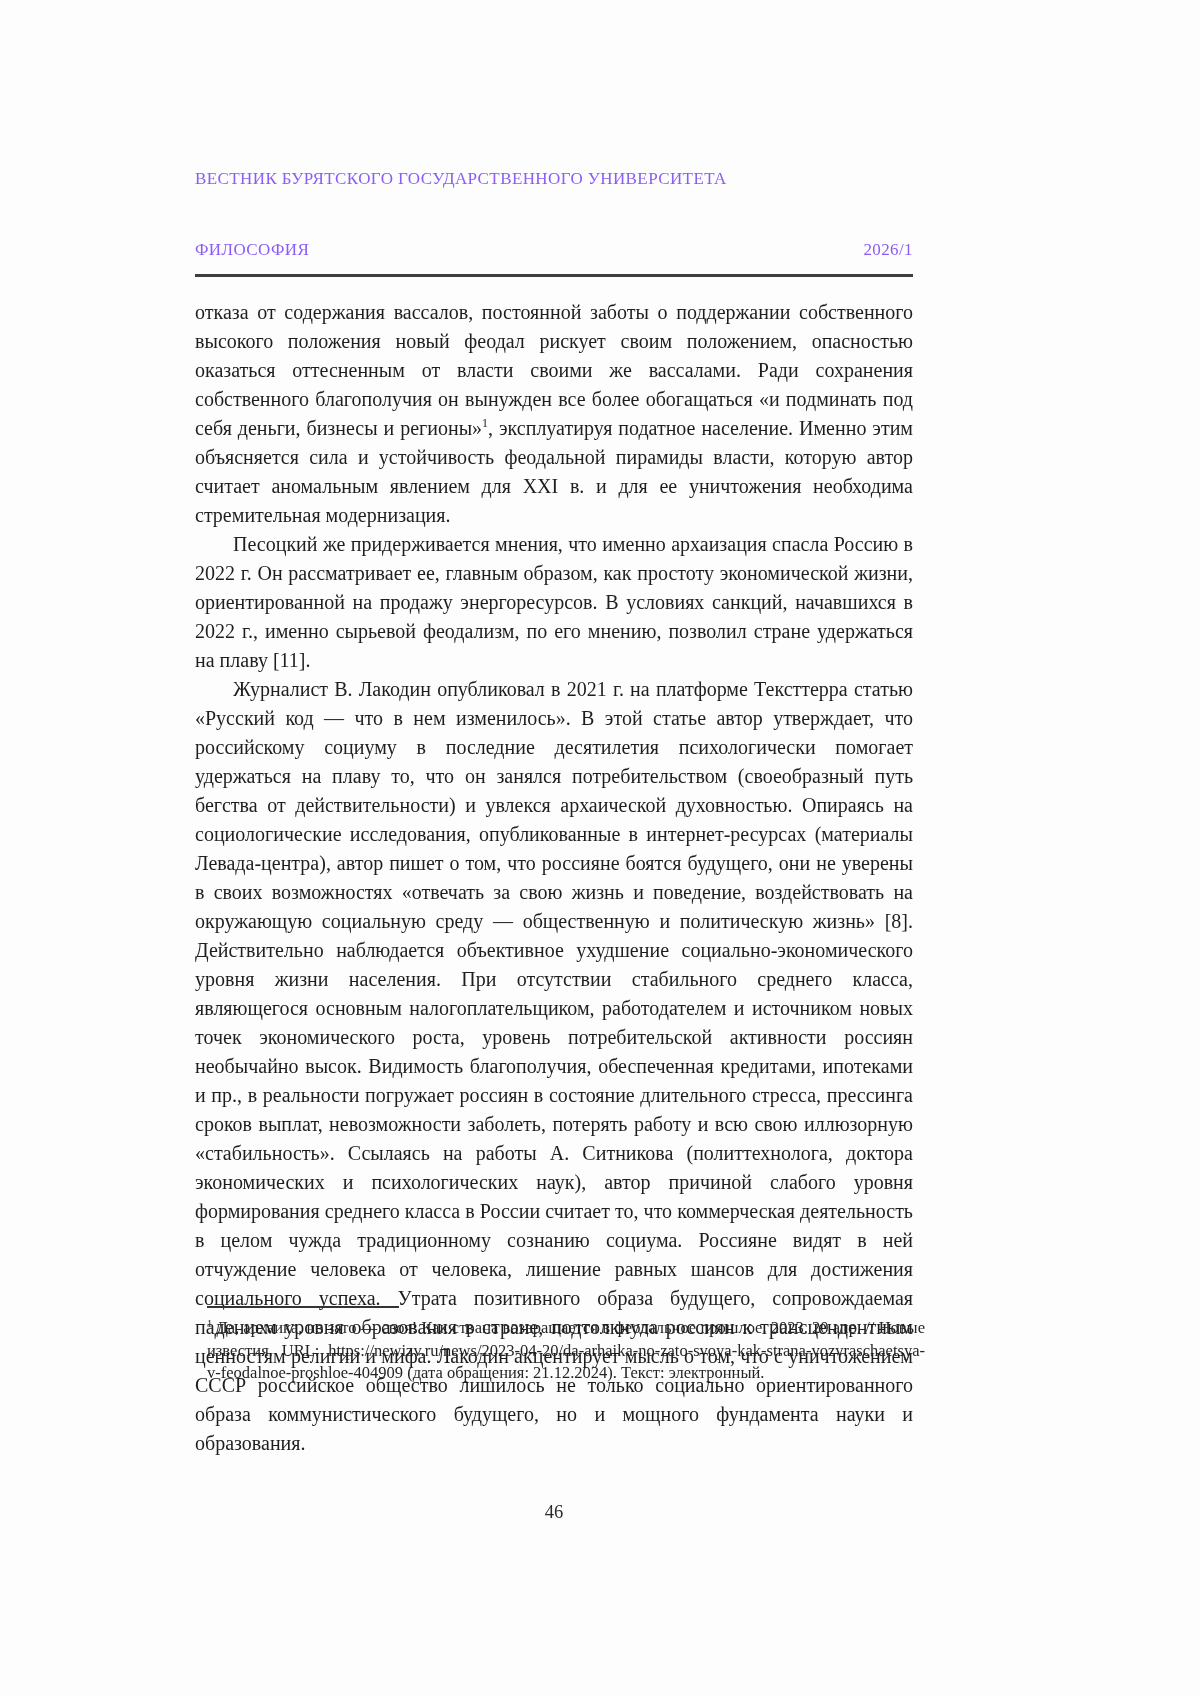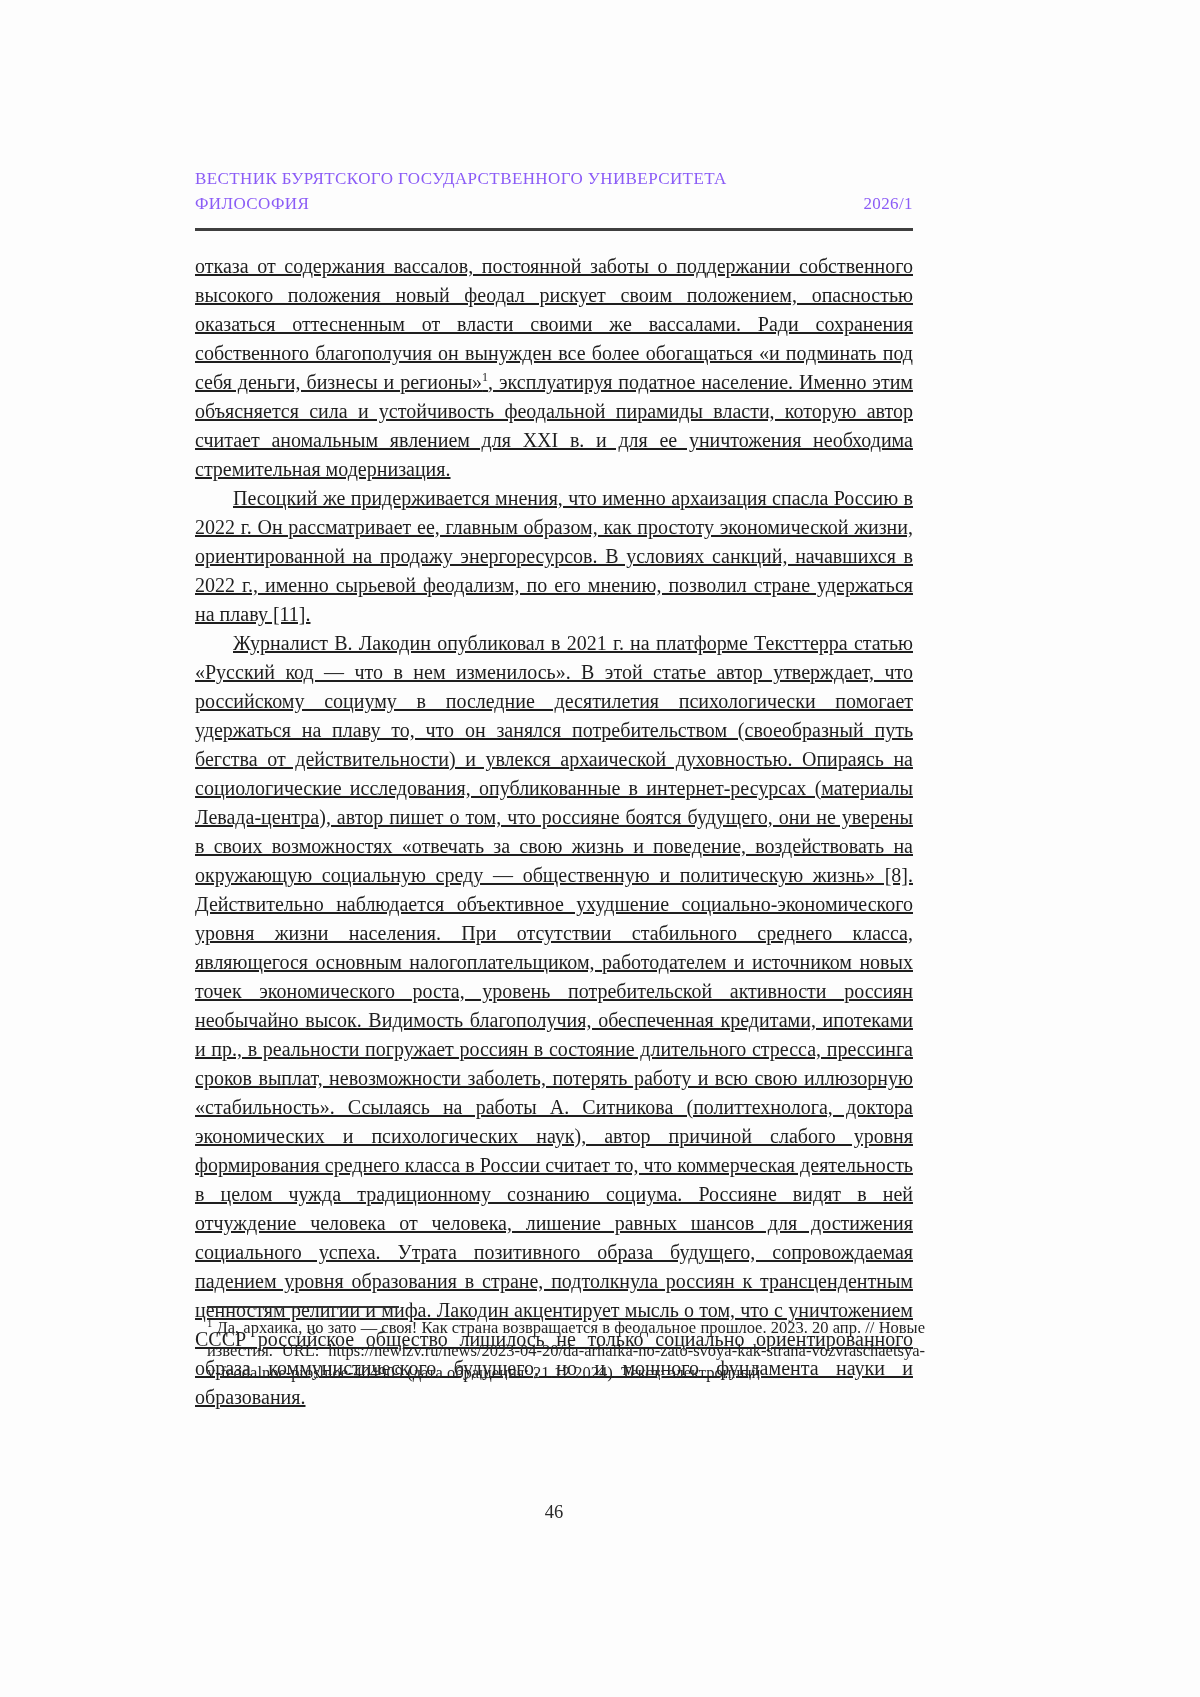--- a/index.html
+++ b/index.html
@@ -28,33 +28,33 @@
   .running-head {
     font-size: 17px;
     line-height: 25px;
     color: #8b5cf6;
     letter-spacing: 0.4px;
   }
   .running-head .line2 {
     display: flex;
     justify-content: space-between;
     align-items: baseline;
+    margin-top: 46px;
   }
   .head-rule {
     border: 0;
     border-top: 3px solid #3f3f3f;
     margin: 12px 0 0 0;
   }
   
   .body-text {
     margin-top: 21px;
     font-size: 20px;
     line-height: 29px;
     text-align: justify;
-    text-decoration: underline;
   }
   .body-text p {
     margin: 0;
     text-indent: 38px;
   }
   .body-text p.no-indent {
     text-indent: 0;
   }
   sup.fn-ref {
     font-size: 12px;

